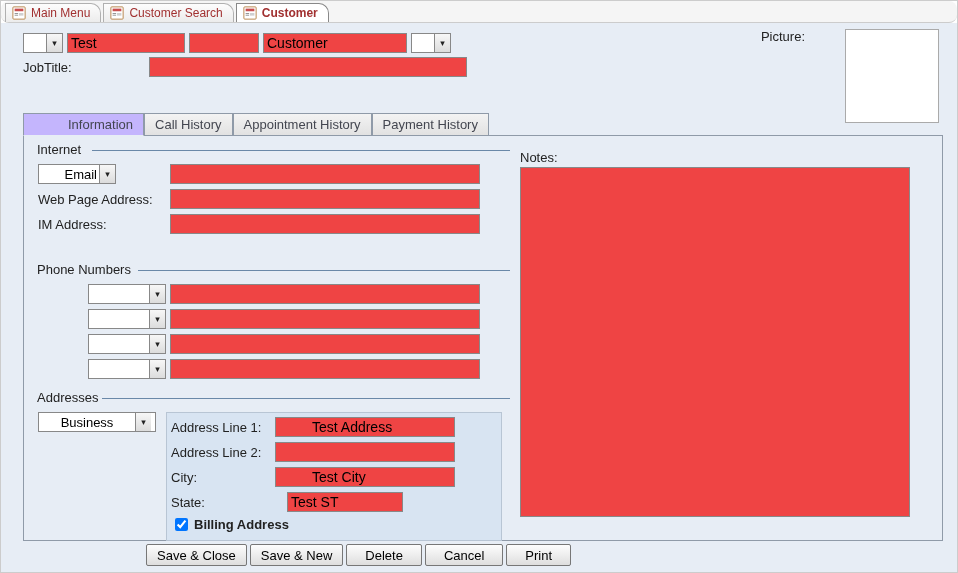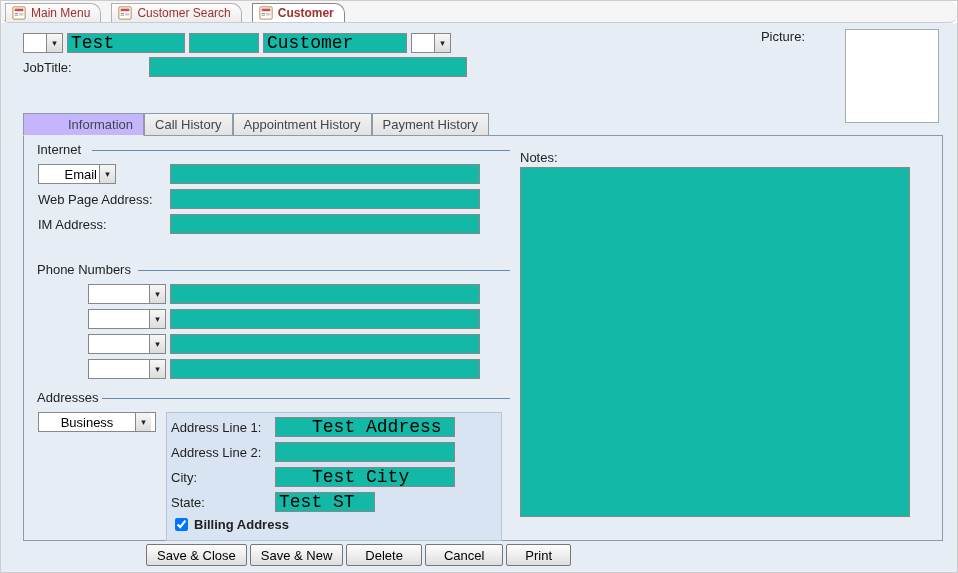--- a/index.html
+++ b/index.html
@@ -13,21 +13,21 @@
   .outer {
     width: 958px;
     height: 573px;
     border: 1px solid #ccc;
     background: #fff;
     position: relative;
   }
   
   .win-tabs {
     display: flex;
-    gap: 8px;
+    gap: 0;
     padding: 2px 0 0 4px;
     background: #f5f5f5;
     height: 22px;
     border-bottom: 1px solid #ccc;
     border-radius: 8px;
   }
   .win-tab {
     display: inline-flex;
     align-items: center;
     gap: 5px;
@@ -70,25 +70,25 @@
     flex: 1;
   }
   .name-row {
     display: flex;
     gap: 4px;
     margin-bottom: 4px;
     margin-top: 4px;
   }
   input[type=text], textarea, select.plain {
     border: 1px solid #888;
-    background: #14b8a6;
+    background: #ef4444;
     height: 20px;
     padding: 0 3px;
-    font-family: Liberation Mono, monospace;
-    font-size: 18px;
+    font-family: Liberation Sans, sans-serif;
+    font-size: 14px;
   }
   textarea { height: auto; resize: none; padding: 2px 3px; }
   .combo {
     display: inline-flex;
     border: 1px solid #888;
     background: #fff;
     height: 20px;
   }
   .combo input {
     border: none;
@@ -394,21 +394,21 @@
               <div class="row">
                 <label>Address Line 2:</label>
                 <input type="text" class="wide" value="" style="">
               </div>
               <div class="row">
                 <label>City:</label>
                 <input type="text" class="wide" value="Test City" style="">
               </div>
               <div class="row">
                 <label>State:</label>
-                <input type="text" style="width: 100px;" value="Test ST">
+                <input type="text" style="width: 116px; margin-left: 12px;" value="Test ST">
               </div>
               <div class="billing-row">
                 <input type="checkbox" checked="" style="">
                 <span style="font-weight:600;">Billing Address</span>
               </div>
             </div>
           </div>
         </div>
       </div>
 

